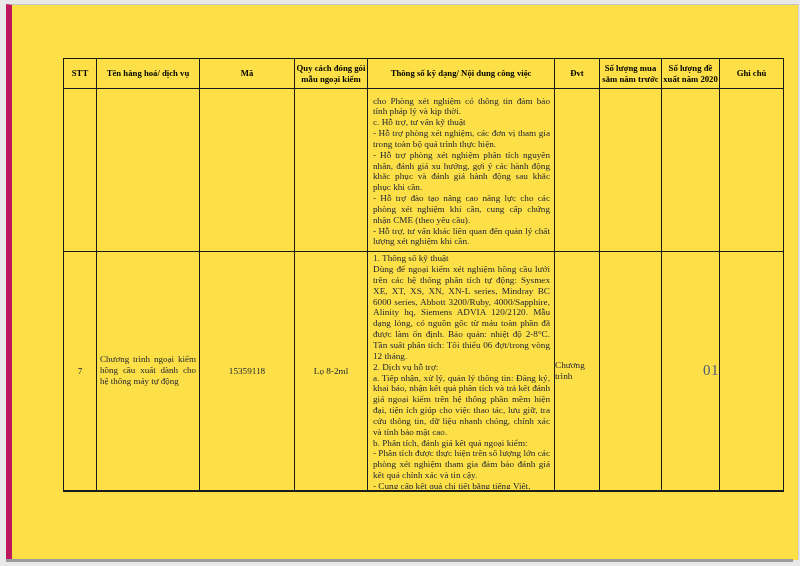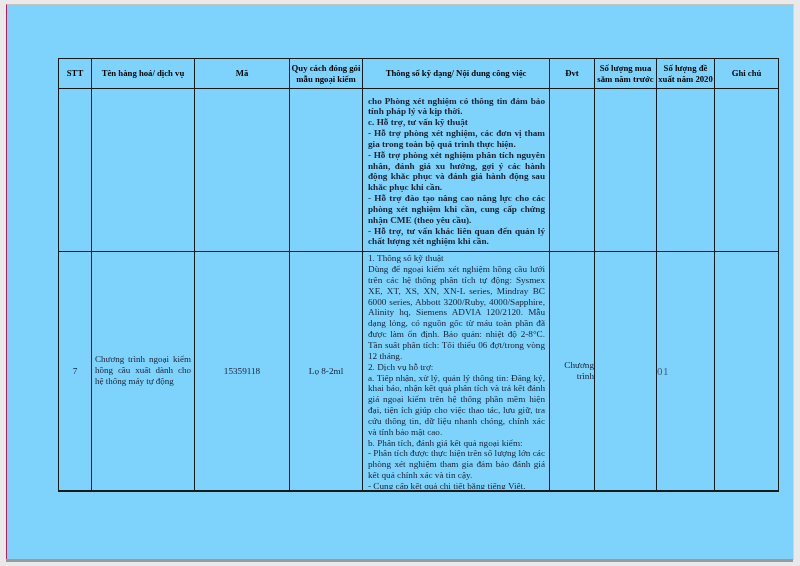--- a/index.html
+++ b/index.html
@@ -3,22 +3,22 @@
 <meta charset="utf-8">
 <style>
   html,body{margin:0;padding:0;}
   body{
     width:800px;height:566px;position:relative;overflow:hidden;
     background:#e9e9e9;
     font-family:"Liberation Serif", serif;
   }
   .paper{
     position:absolute;left:6px;top:4px;width:786px;height:555px;
-    background:#7dd3fc;
-    border-left:1px solid #be185d;
+    background:#fde047;
+    border-left:6px solid #be185d;
     border-top:1px solid #c4c4c4;
     border-right:1px solid #d2d2d2;
   }
   .bottom-shadow{
     position:absolute;left:6px;top:559px;width:787px;height:3px;
     background:#9b9b9b;
   }
   table.doc{
     position:absolute;left:51px;top:53px;width:720px;
     border-collapse:collapse;table-layout:fixed;
@@ -33,21 +33,21 @@
   table.doc{border-bottom:2px solid #1a1a1a;}
   thead th{
     font-weight:bold;
     font-size:8.7px;
     line-height:10.4px;
     text-align:center;
     color:#000;
     height:29px;
     padding:1px 1px;
   }
-  tr.row-cont{height:163px;font-weight:bold;}
+  tr.row-cont{height:163px;}
   tr.row-item{height:239px;}
   td.center{
     text-align:center;
     font-size:9.2px;
   }
   td.spec-cell{vertical-align:top;}
   .spec-text{
     font-size:9.2px;
     line-height:10.85px;
     text-align:justify;
@@ -57,27 +57,27 @@
     overflow:hidden;
   }
   .spec-text.tall{height:236px;}
   .name-text{
     font-size:9px;
     line-height:11.2px;
     text-align:justify;
     padding:0 3px;
   }
   td.unit-cell{
-    text-align:right;
+    text-align:left;
     font-size:9.2px;
     line-height:11px;
   }
   td.qty-cell{
-    text-align:left;
-    font-size:11px;
+    text-align:right;
+    font-size:15px;
     color:#4c5a78;
     letter-spacing:0.5px;
     font-family:Liberation Serif, serif;
   }
 </style>
 </head>
 <body>
 
 <div class="paper">
   <table class="doc">

